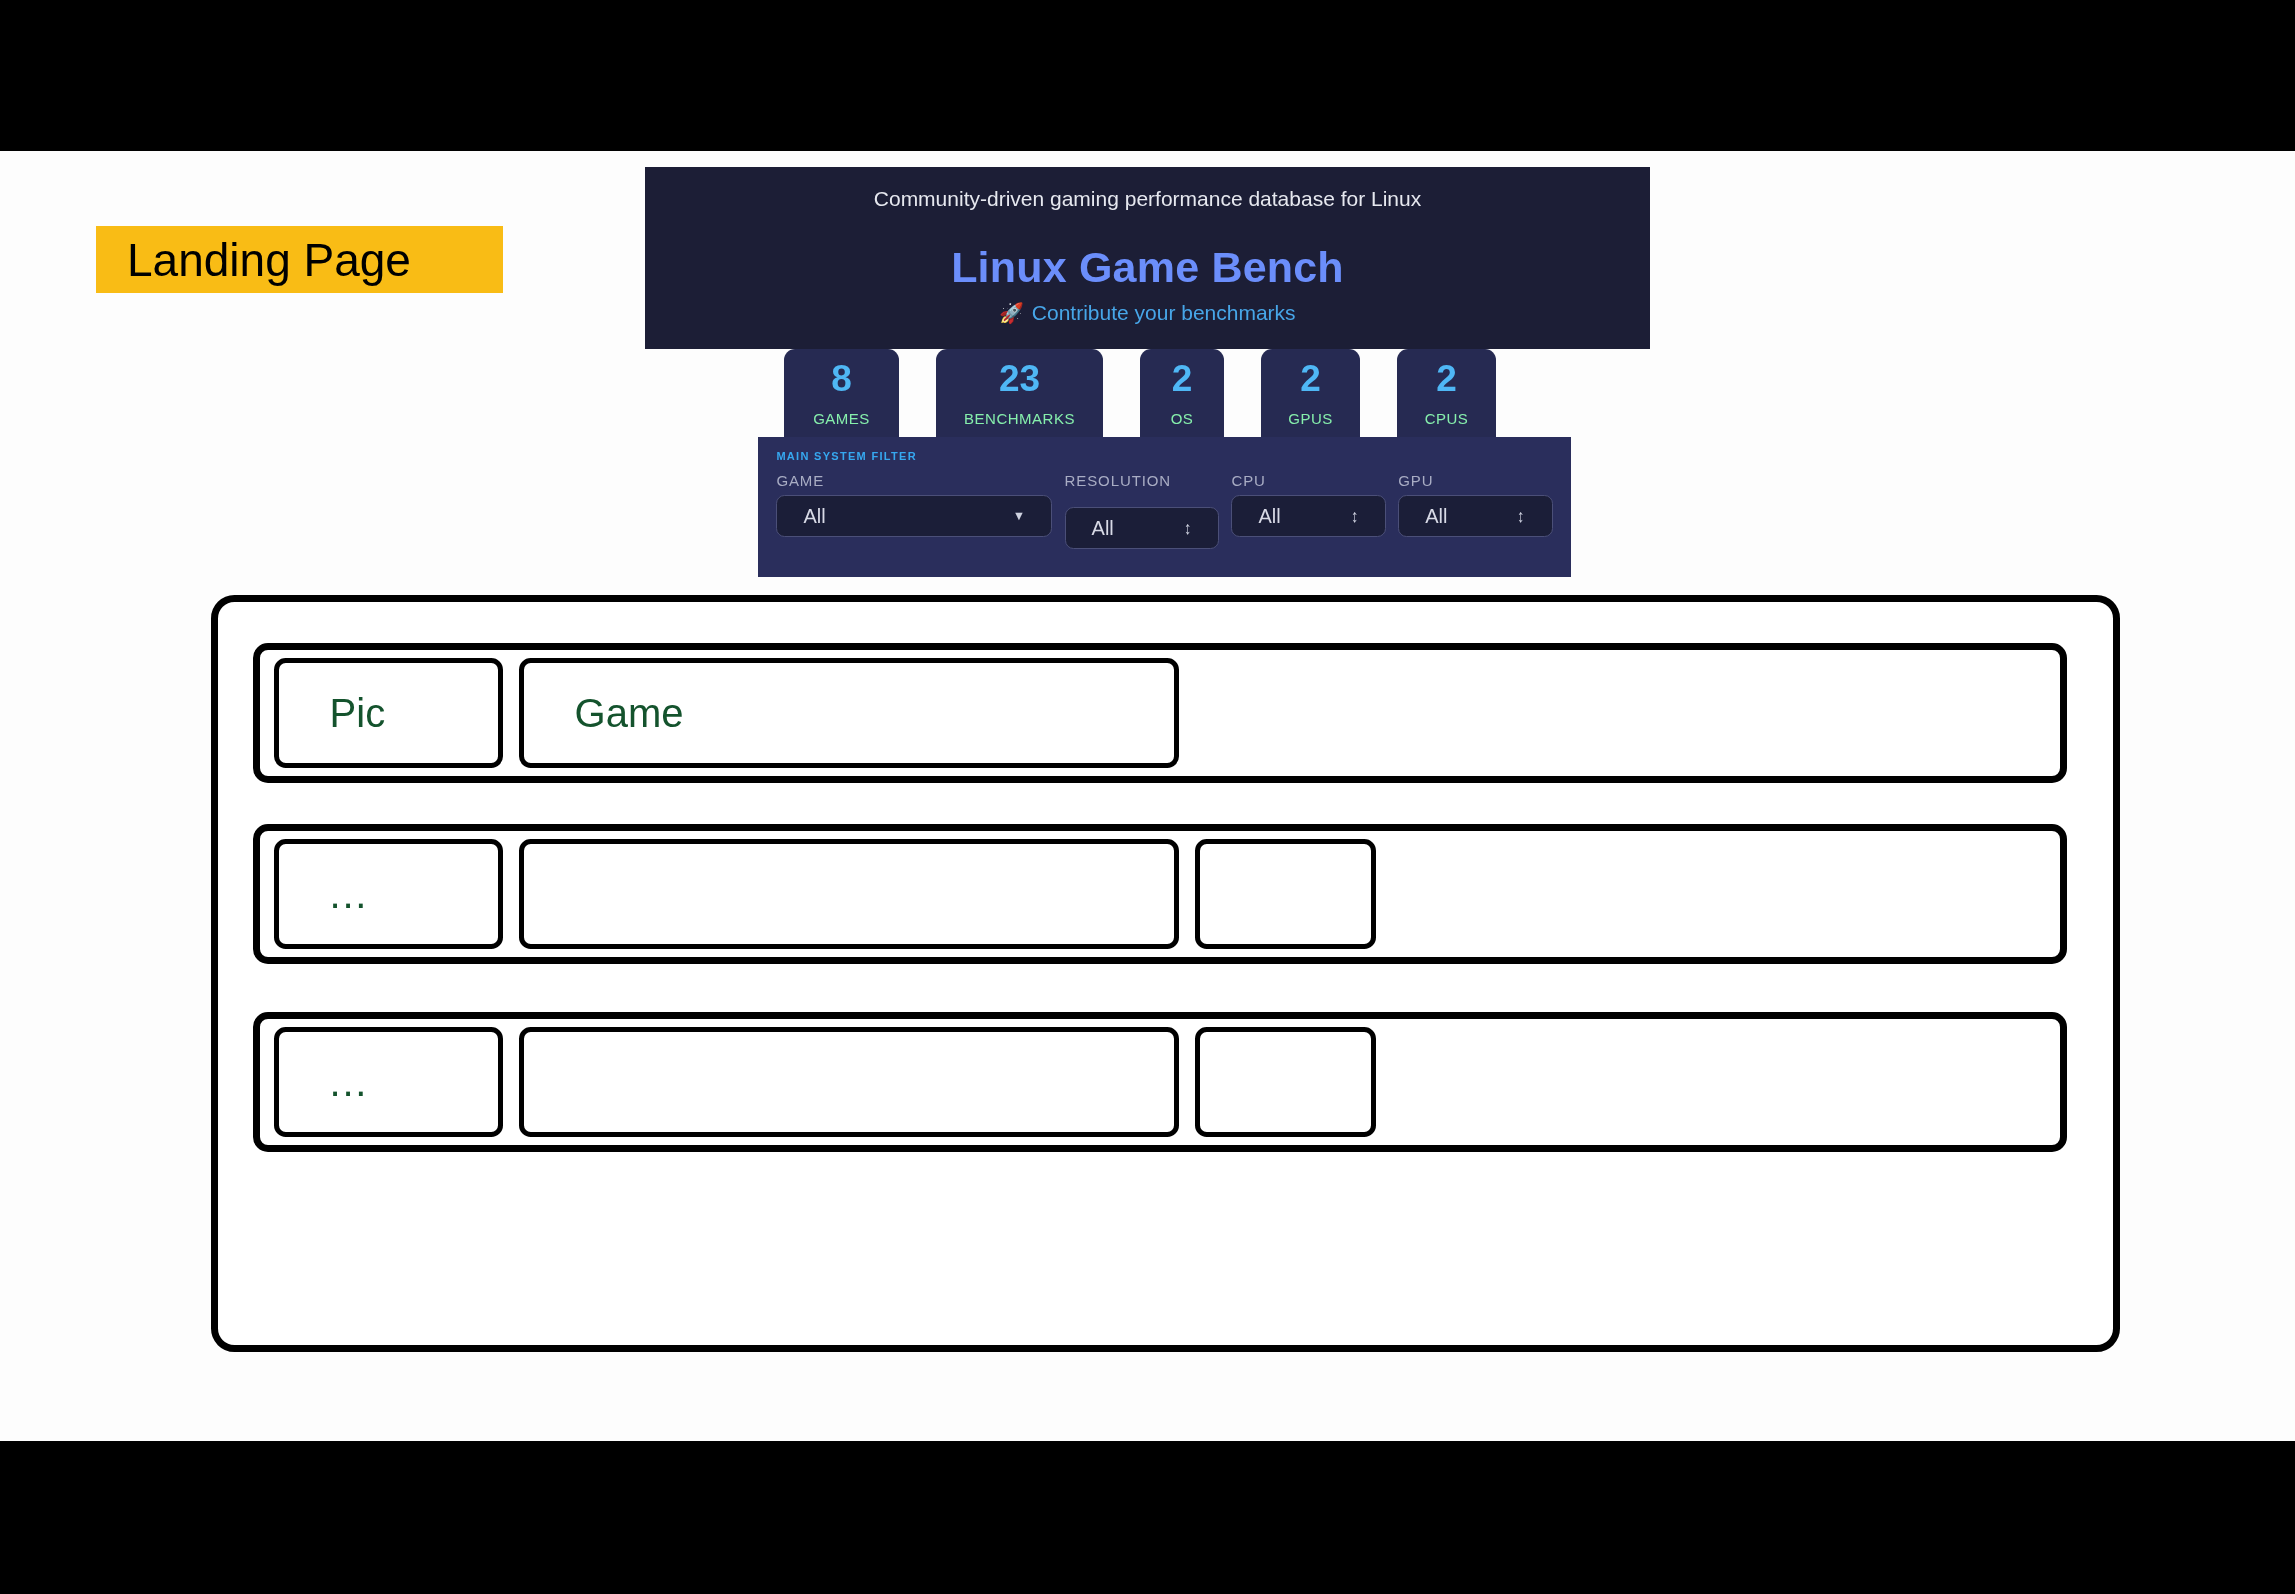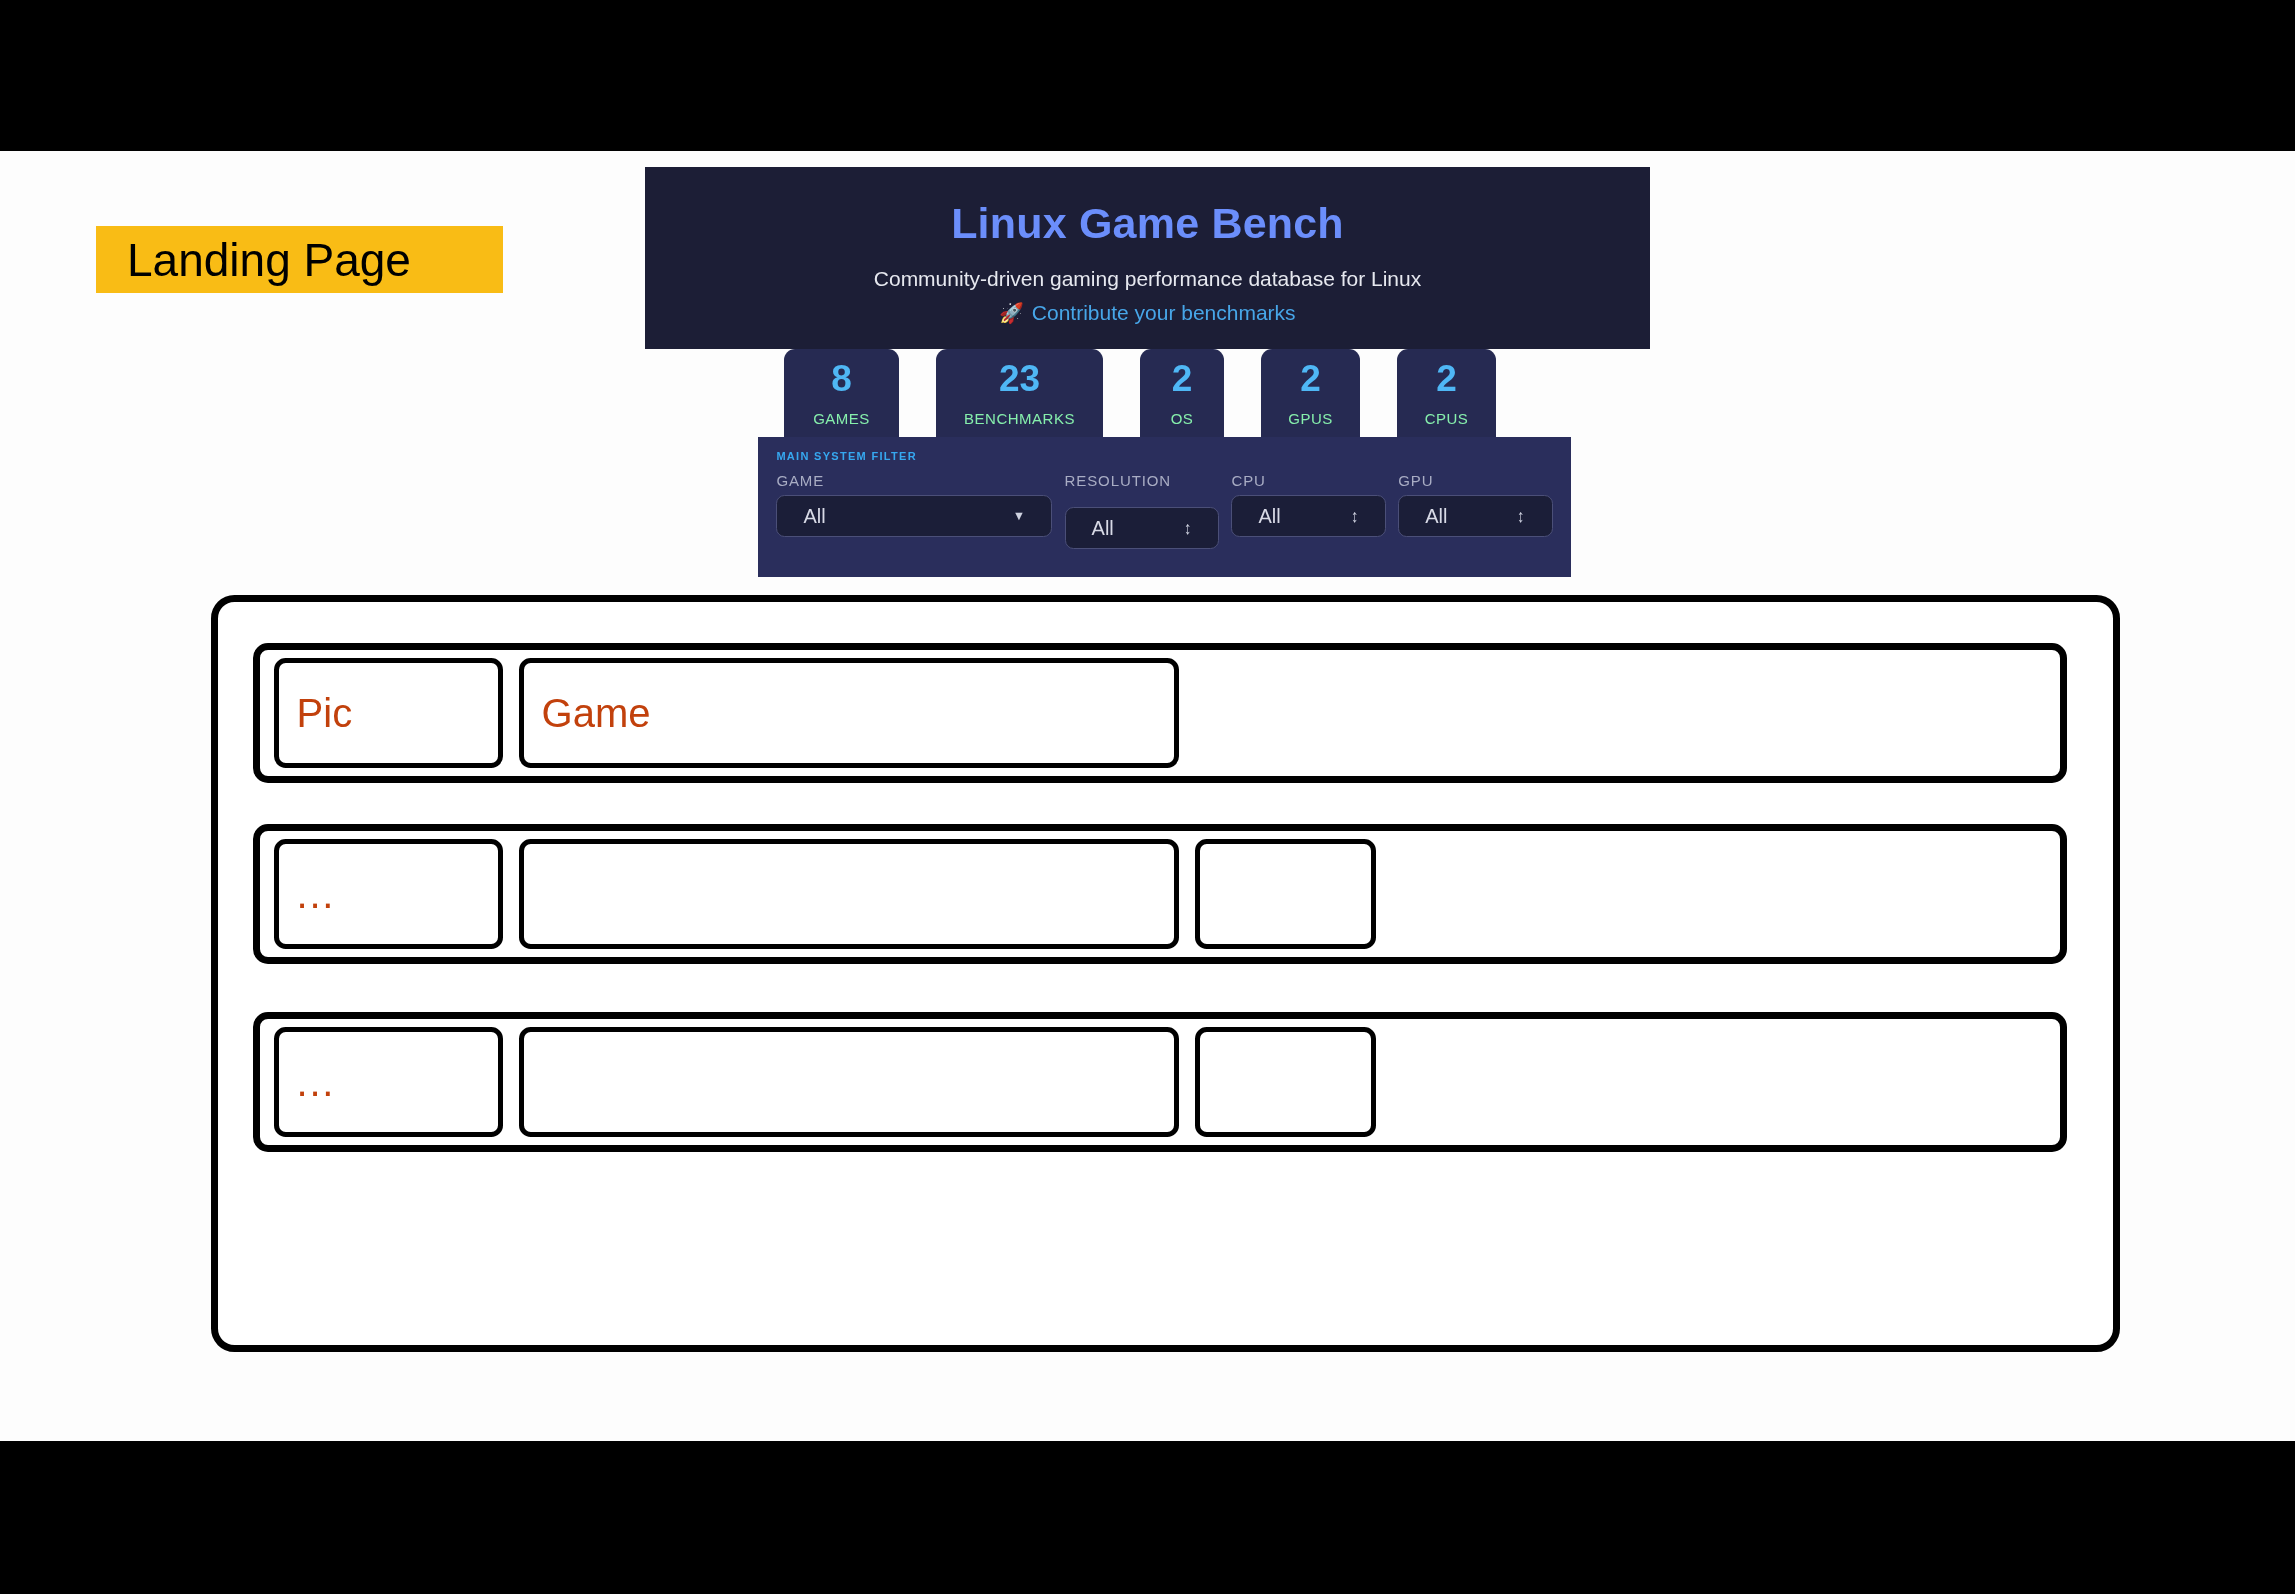--- a/index.html
+++ b/index.html
@@ -237,43 +237,44 @@
     height: 110px;
     display: flex;
     align-items: center;
     padding-left: 17.6px;
   }
   .wf-cell.c-pic   { width: 229px; }
   .wf-cell.c-game  { width: 660px; }
   .wf-cell.c-det   { width: 181px; }
   .wf-cell span {
     font-size: 40px;
-    color: #c2410c;
-    line-height: 1;
+    color: #14532d;
+    line-height: 1;
+    margin-left: 33px;
   }
   .wf-cell span.dots {
     font-size: 40px;
     letter-spacing: 1.7px;
   }
 </style>
 </head>
 <body>
 
 <div class="letterbox-top"></div>
 <div class="letterbox-bottom"></div>
 
 <div id="canvas">
 
   <div id="landing-badge" style="top:75px;">
     <span>Landing Page</span>
   </div>
 
   <div id="hero" style="top:16px;">
+    <div id="hero-subtitle">Community-driven gaming performance database for Linux</div>
     <div id="hero-title">Linux Game Bench</div>
-    <div id="hero-subtitle">Community-driven gaming performance database for Linux</div>
     <div id="hero-cta">
       <span class="rocket">🚀</span>
       <span>Contribute your benchmarks</span>
     </div>
   </div>
 
   <div id="stats-strip" style="top:198px;">
     <div class="stat-card w-games">
       <div class="stat-value">8</div>
       <div class="stat-label">GAMES</div>

